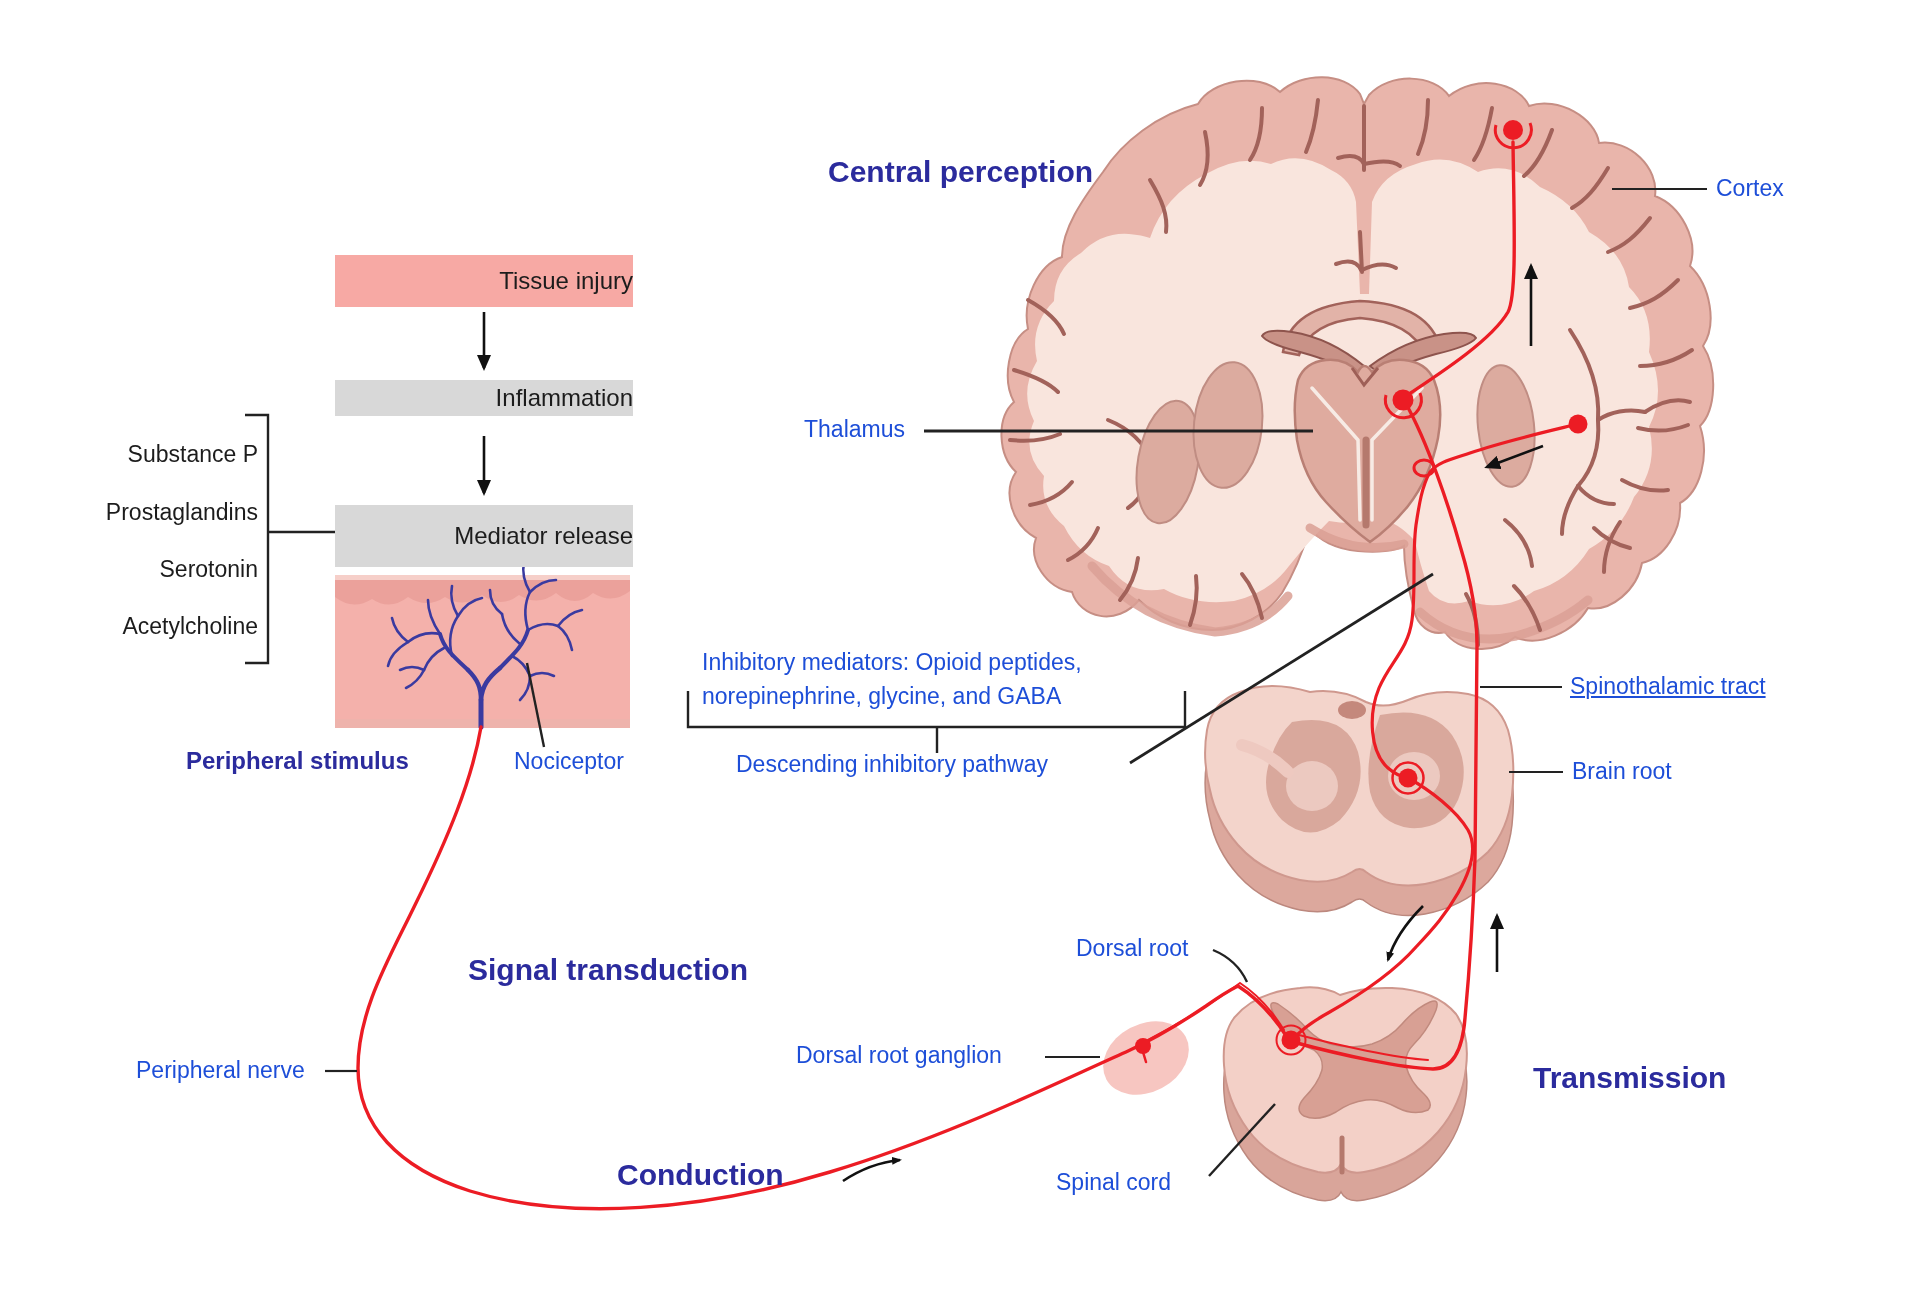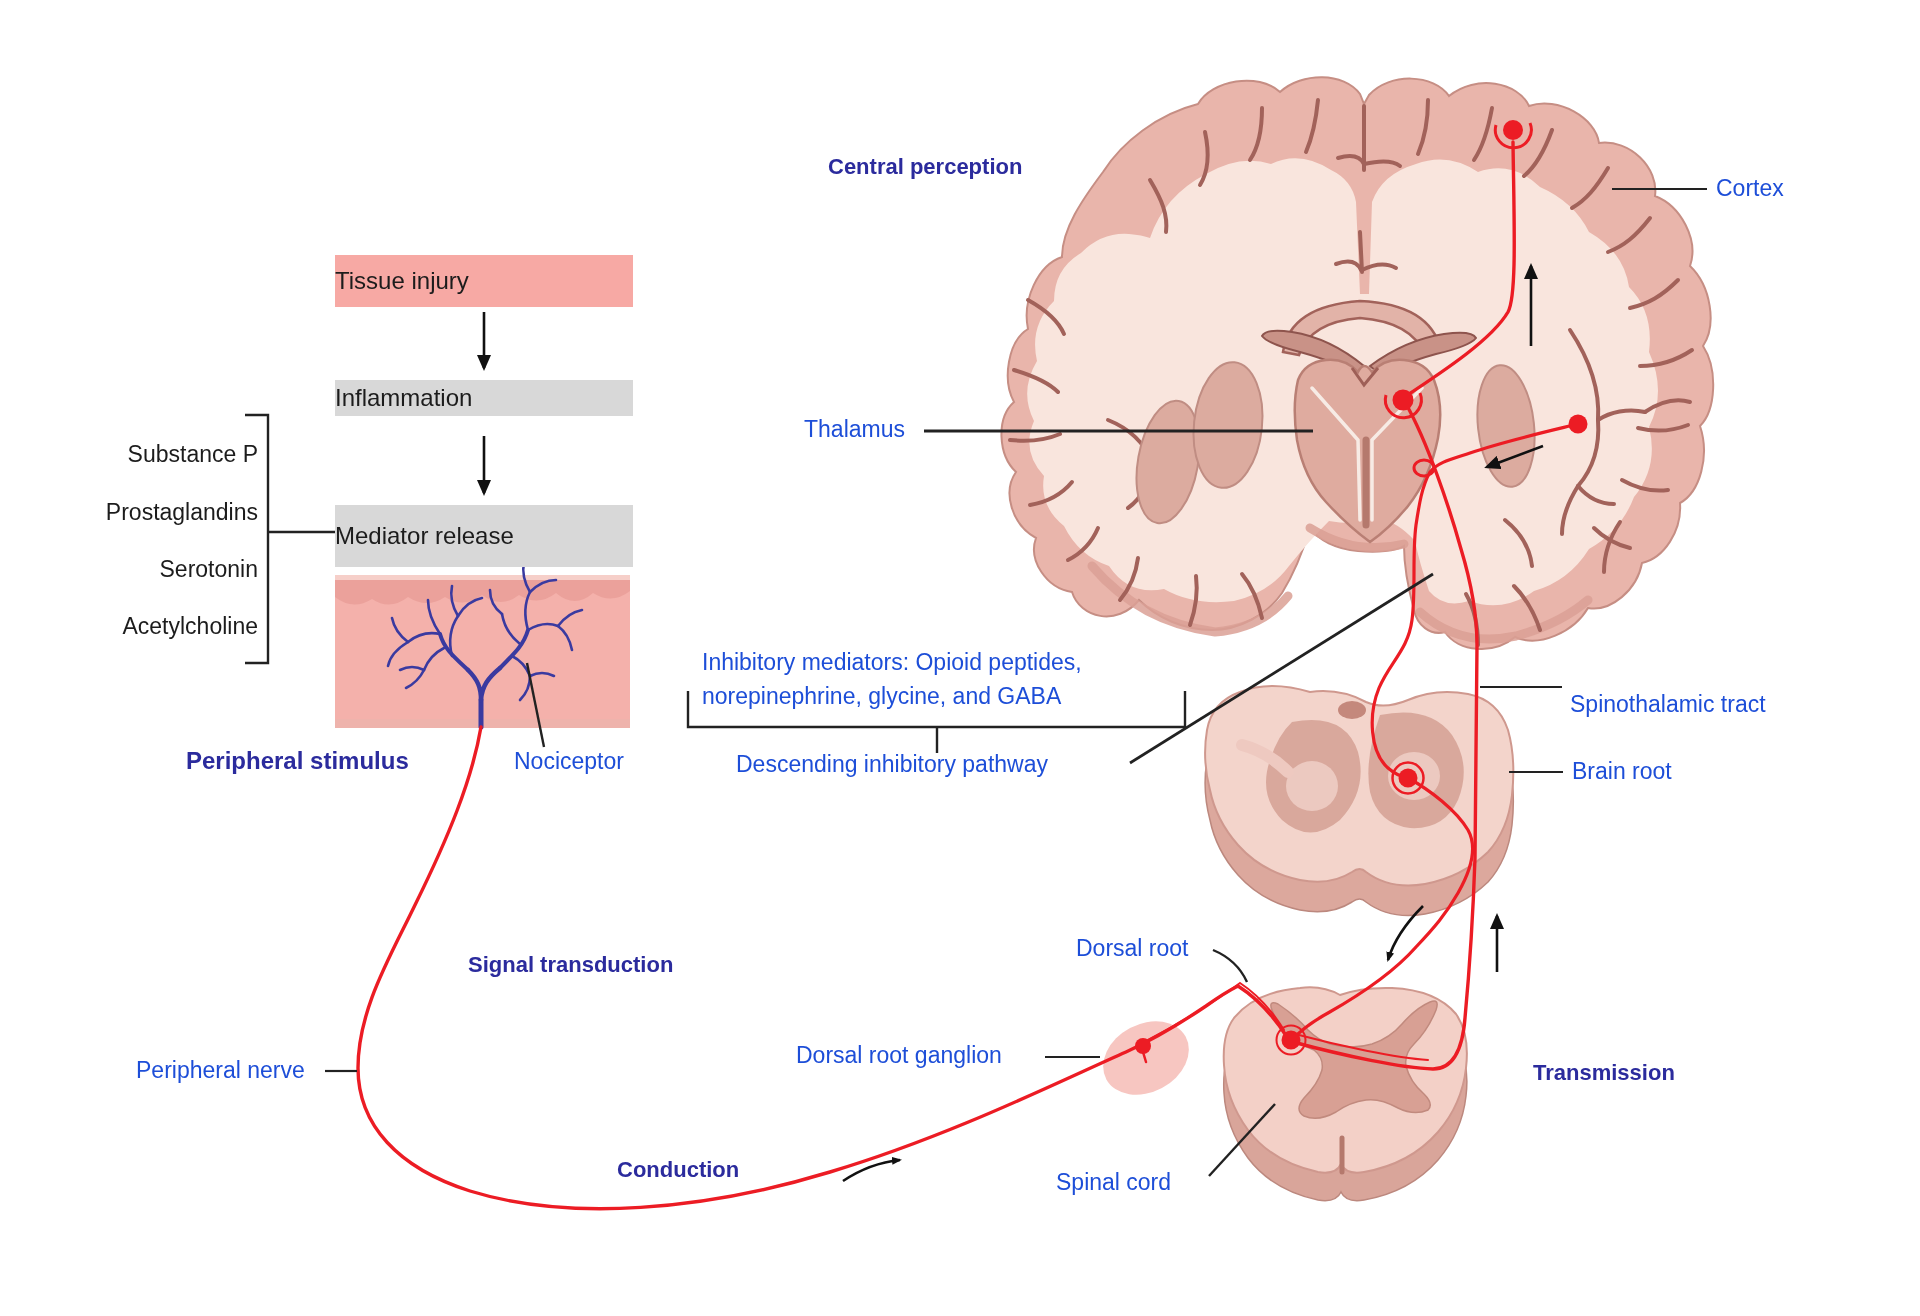--- a/index.html
+++ b/index.html
@@ -2,24 +2,24 @@
 <html><head>
 <meta charset="utf-8">
 <style>
   html,body{margin:0;padding:0;background:#ffffff;}
   .canvas{
     position:relative;width:1920px;height:1316px;background:#ffffff;overflow:hidden;
     font-family:"Liberation Sans", sans-serif;color:#1c1c1c;
   }
   .art{position:absolute;left:0;top:0;width:1920px;height:1316px;}
   .lbl{position:absolute;white-space:nowrap;font-size:23px;line-height:1.1;color:#1d4ed8;}
-  .lbl.blue{color:#2b2b9d;font-weight:bold;font-size:22px;}
+  .lbl.blue{color:#2b2b9d;font-weight:bold;font-size:30px;}
   .flowbox{
     position:absolute;left:335px;width:298px;height:52px;
-    display:flex;align-items:center;justify-content:flex-start;
+    display:flex;align-items:center;justify-content:flex-end;
     font-size:24px;color:#1c1c1c;
   }
   .medlist-item{position:absolute;left:40px;width:218px;text-align:right;font-size:23px;}
 </style>
 </head>
 <body>
 
 <div class="canvas">
 
   <svg class="art" viewBox="0 0 1920 1316">
@@ -264,21 +264,21 @@
 
   <div class="lbl blue" style="left:186px;top:748px;font-size:24px;">Peripheral stimulus</div>
   <div class="lbl blue" style="left:828px;top:155px;">Central perception</div>
   <div class="lbl blue" style="left:468px;top:953px;">Signal transduction</div>
   <div class="lbl blue" style="left:617px;top:1158px;">Conduction</div>
   <div class="lbl blue" style="left:1533px;top:1061px;">Transmission</div>
 
   <div class="lbl" style="left:504px;top:749px;margin-left:10px;">Nociceptor</div>
   <div class="lbl" style="left:1716px;top:176px;">Cortex</div>
   <div class="lbl" style="left:804px;top:417px;">Thalamus</div>
-  <div class="lbl" style="left:1570px;top:692px;">Spinothalamic tract</div>
+  <div class="lbl" style="left:1570px;top:674px;text-decoration:underline;">Spinothalamic tract</div>
   <div class="lbl" style="left:1572px;top:759px;">Brain root</div>
   <div class="lbl" style="left:1076px;top:936px;">Dorsal root</div>
   <div class="lbl" style="left:796px;top:1043px;">Dorsal root ganglion</div>
   <div class="lbl" style="left:1056px;top:1170px;">Spinal cord</div>
   <div class="lbl" style="left:136px;top:1058px;">Peripheral nerve</div>
 
   <div class="lbl" style="left:702px;top:650px;">Inhibitory mediators: Opioid peptides,</div>
   <div class="lbl" style="left:702px;top:684px;">norepinephrine, glycine, and GABA</div>
   <div class="lbl" style="left:736px;top:752px;">Descending inhibitory pathway</div>
 

